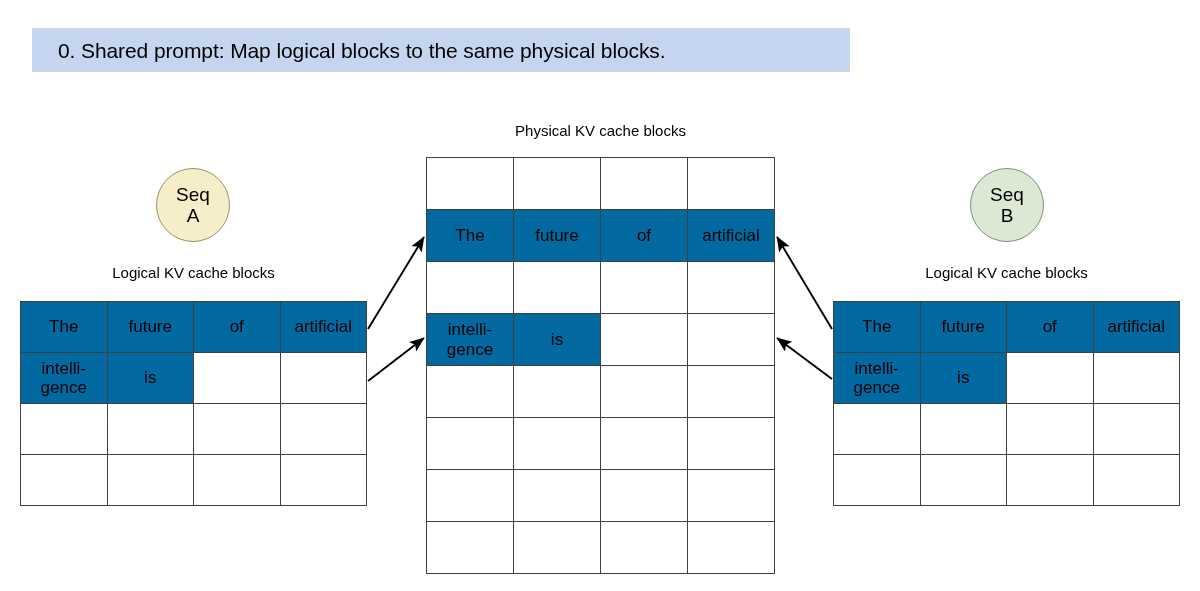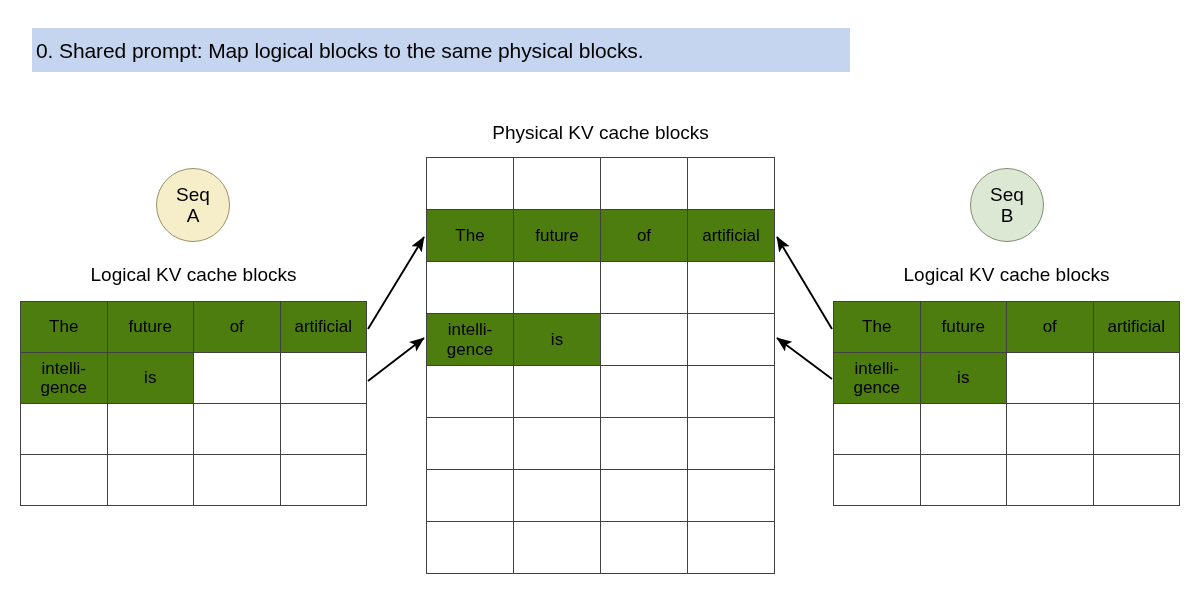--- a/index.html
+++ b/index.html
@@ -23,33 +23,33 @@
   #banner {
     position: absolute;
     left: 32px;
     top: 28px;
     width: 818px;
     height: 44px;
     background: #c5d4ef;
     display: flex;
     align-items: center;
     box-sizing: border-box;
-    padding-left: 4px;
+    padding-left: 26px;
   }
   #banner-text {
     font-size: 21px;
     line-height: 1;
     letter-spacing: -0.1px;
     white-space: nowrap;
   }
 
   
   .caption {
     position: absolute;
-    font-size: 19px;
+    font-size: 15px;
     white-space: nowrap;
     text-align: center;
   }
   #cap-physical { left: 426px; top: 122px; width: 349px; }
   #cap-left     { left: 20px;  top: 264px; width: 347px; }
   #cap-right    { left: 833px; top: 264px; width: 347px; }
 
   
   .seq-circle {
     position: absolute;
@@ -78,21 +78,21 @@
   .grid td {
     border: 1.6px solid #404040;
     text-align: center;
     vertical-align: middle;
     font-size: 17px;
     line-height: 1.13;
     padding: 0;
     background: #ffffff;
     overflow: hidden;
   }
-  .grid td.pink { background: #4d7c0f; }
+  .grid td.pink { background: #0369a1; }
 
   #tbl-left  { left: 20px;  top: 301px; width: 347px; }
   #tbl-right { left: 833px; top: 301px; width: 347px; }
   #tbl-left td, #tbl-right td { height: 50px; }
 
   #tbl-phys { left: 426px; top: 157px; width: 349px; }
   #tbl-phys td { height: 51px; }
 
   
   #arrows {

